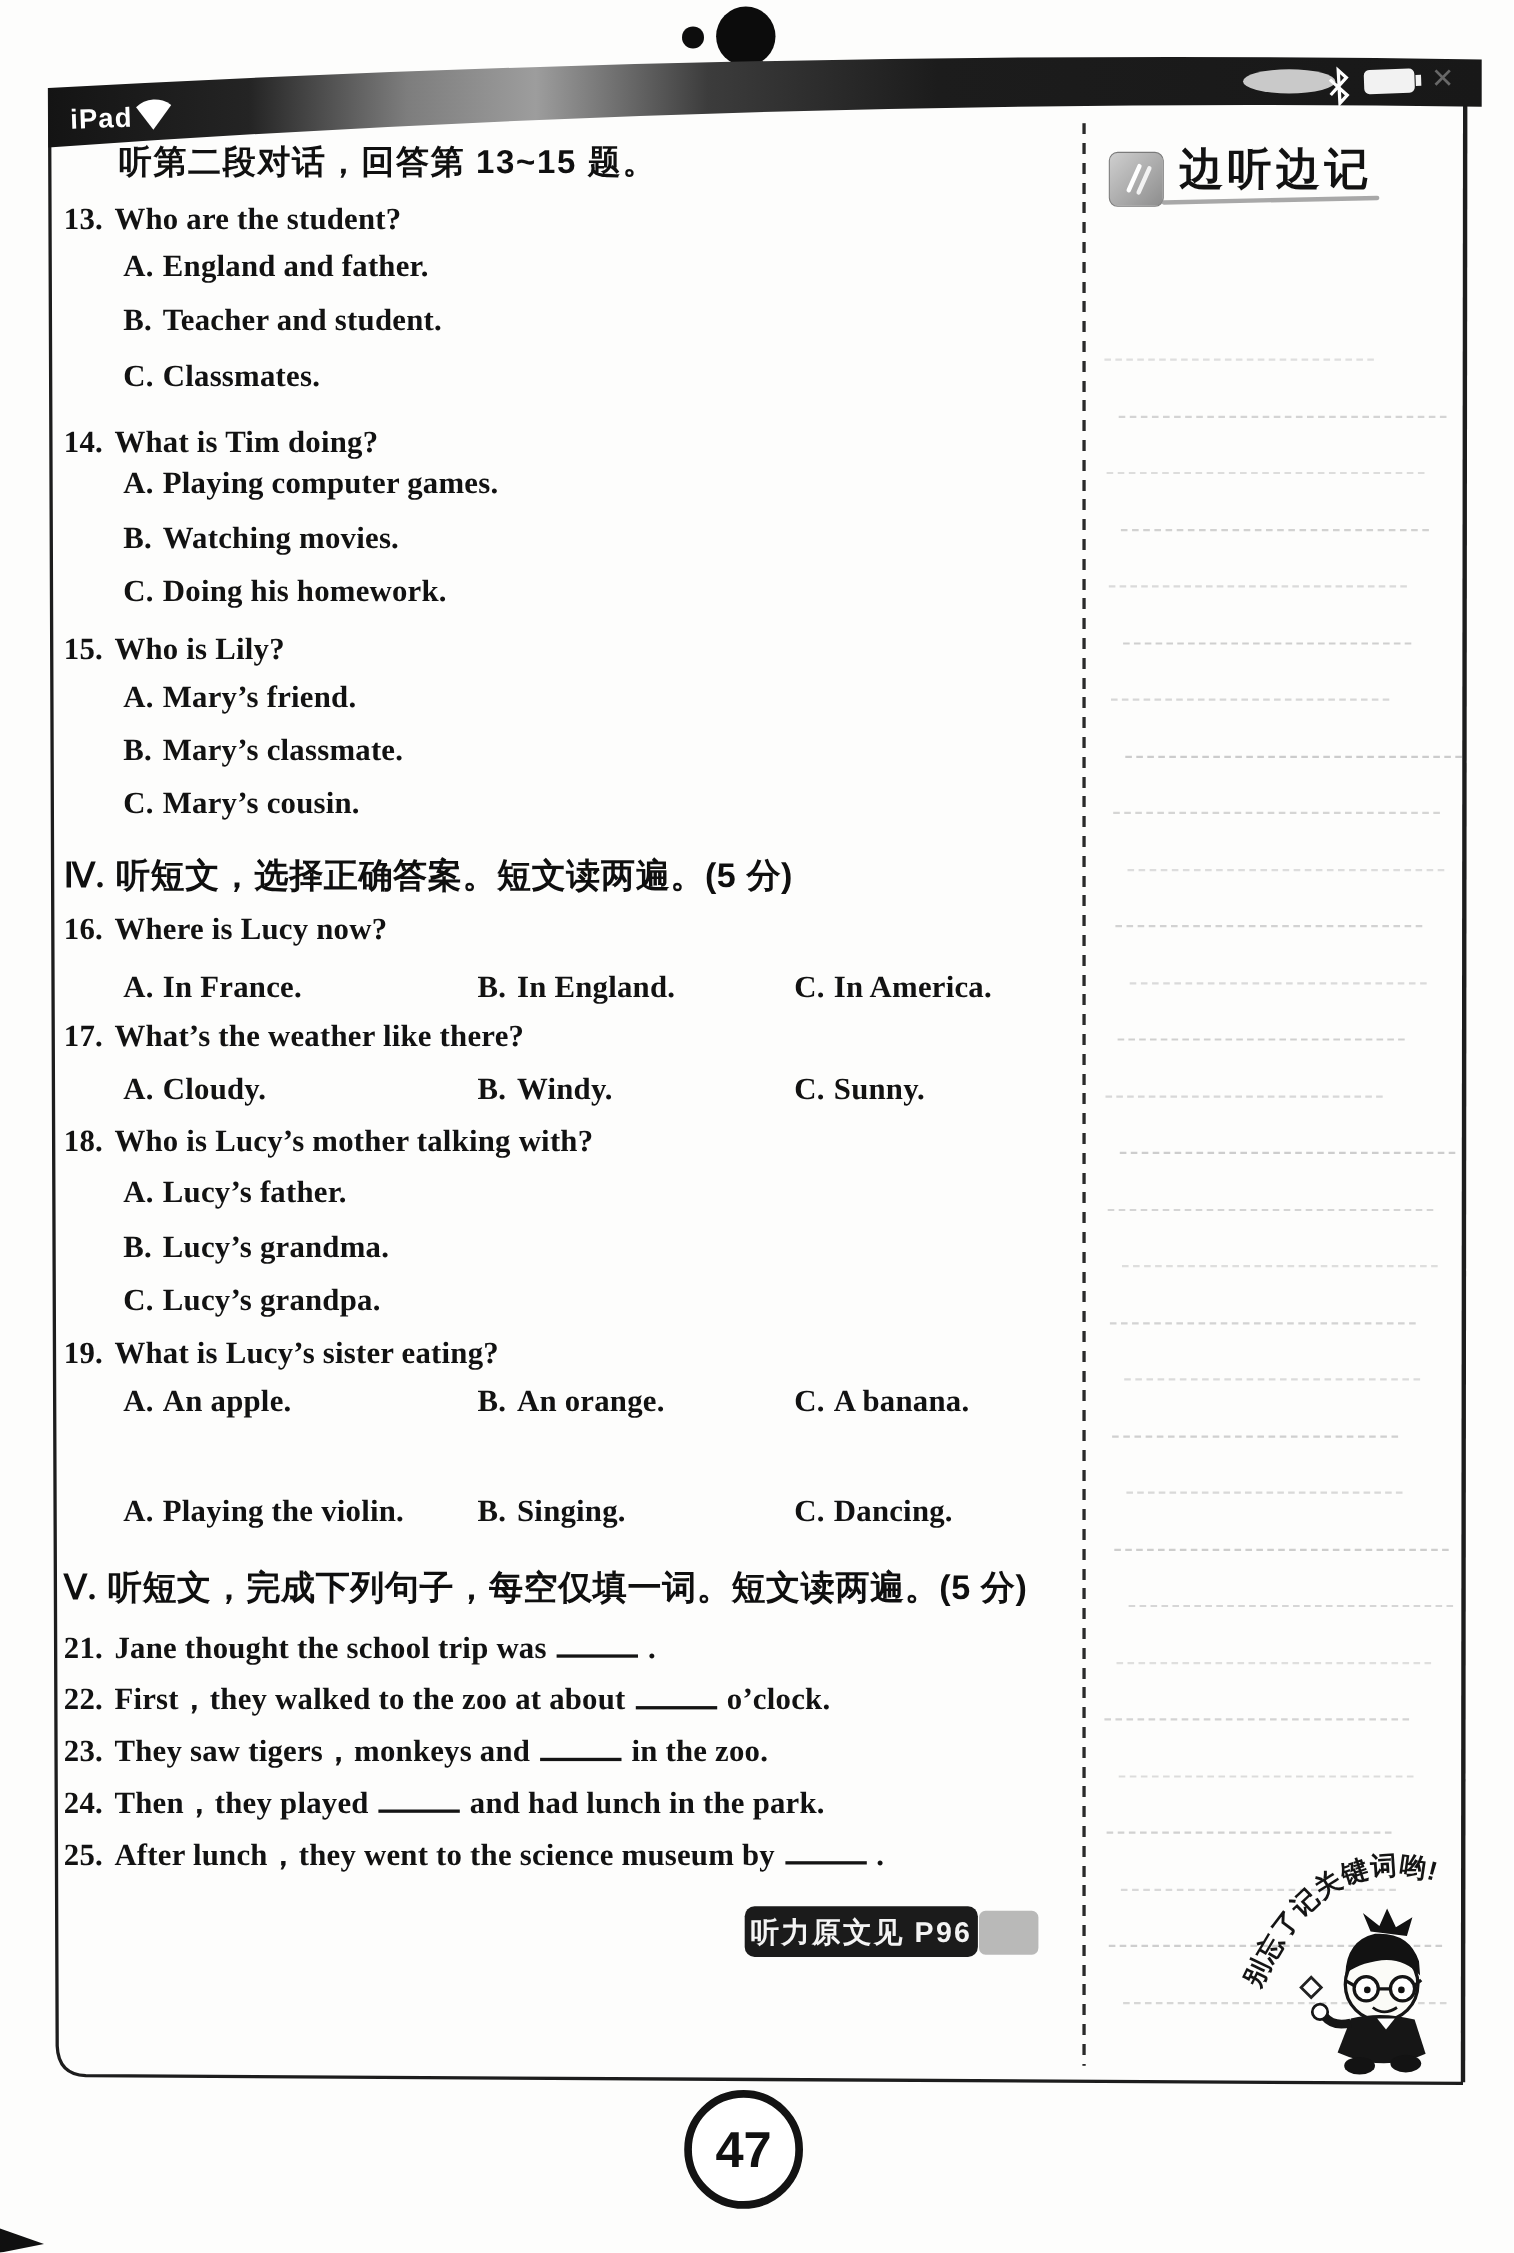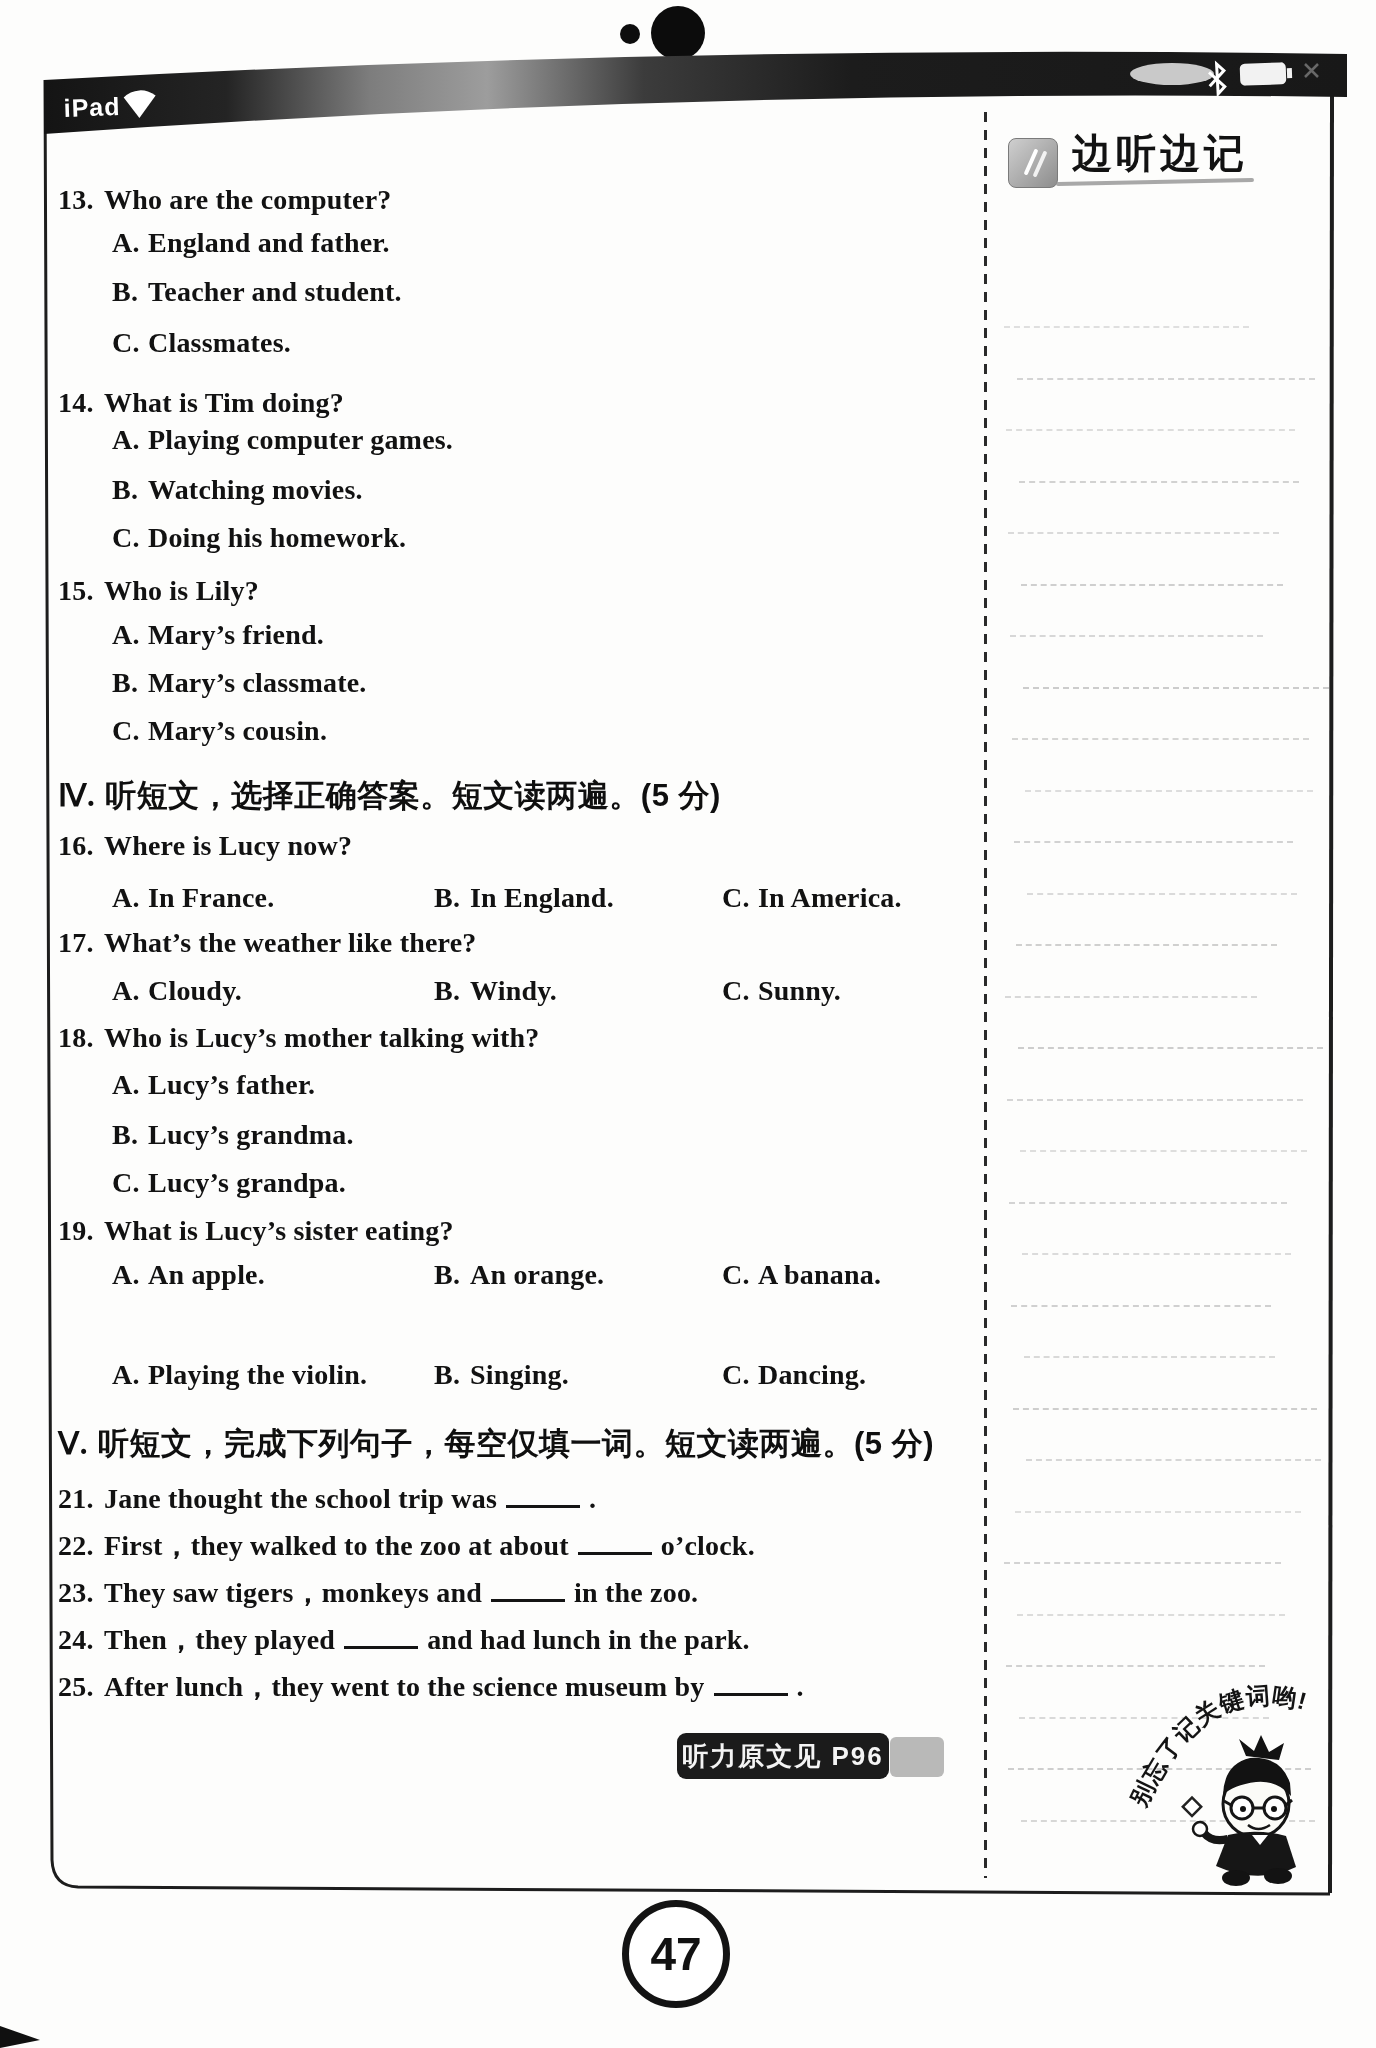--- a/index.html
+++ b/index.html
@@ -79,23 +79,24 @@
     <path d="M1209,86 l15,-15 l-7,-7 l0,30 l7,-7 l-15,-15" fill="none" stroke="#ffffff" stroke-width="3" transform="rotate(-3 1216 72)"></path>
     <g transform="rotate(-2 1263 74)">
       <rect x="1240" y="63" width="46" height="22" rx="5" fill="#f2f2f2"></rect>
       <rect x="1287" y="69" width="5" height="10" fill="#f2f2f2"></rect>
     </g>
     <path d="M1305,64 l13,13 m0,-13 l-13,13" stroke="#8a8a8a" stroke-width="2.5" opacity="0.7"></path>
 
     <path d="M0,2026 L40,2040 L0,2048 Z" fill="#101010"></path>
   </svg>
 
+  <div class="line title-cn">听第二段对话，回答第 13~15 题。</div>
 
   <div class="line en q" style="top:184px">
-    <span class="qnum">13.</span><span>Who are the computer?</span>
+    <span class="qnum">13.</span><span>Who are the student?</span>
   </div>
   <div class="line en opt" style="top:227px"><span class="olab">A.</span><span>England and father.</span></div>
   <div class="line en opt" style="top:276px"><span class="olab">B.</span><span>Teacher and student.</span></div>
   <div class="line en opt" style="top:327px"><span class="olab">C.</span><span>Classmates.</span></div>
 
   <div class="line en q" style="top:387px">
     <span class="qnum">14.</span><span>What is Tim doing?</span>
   </div>
   <div class="line en opt" style="top:424px"><span class="olab">A.</span><span>Playing computer games.</span></div>
   <div class="line en opt" style="top:474px"><span class="olab">B.</span><span>Watching movies.</span></div>

